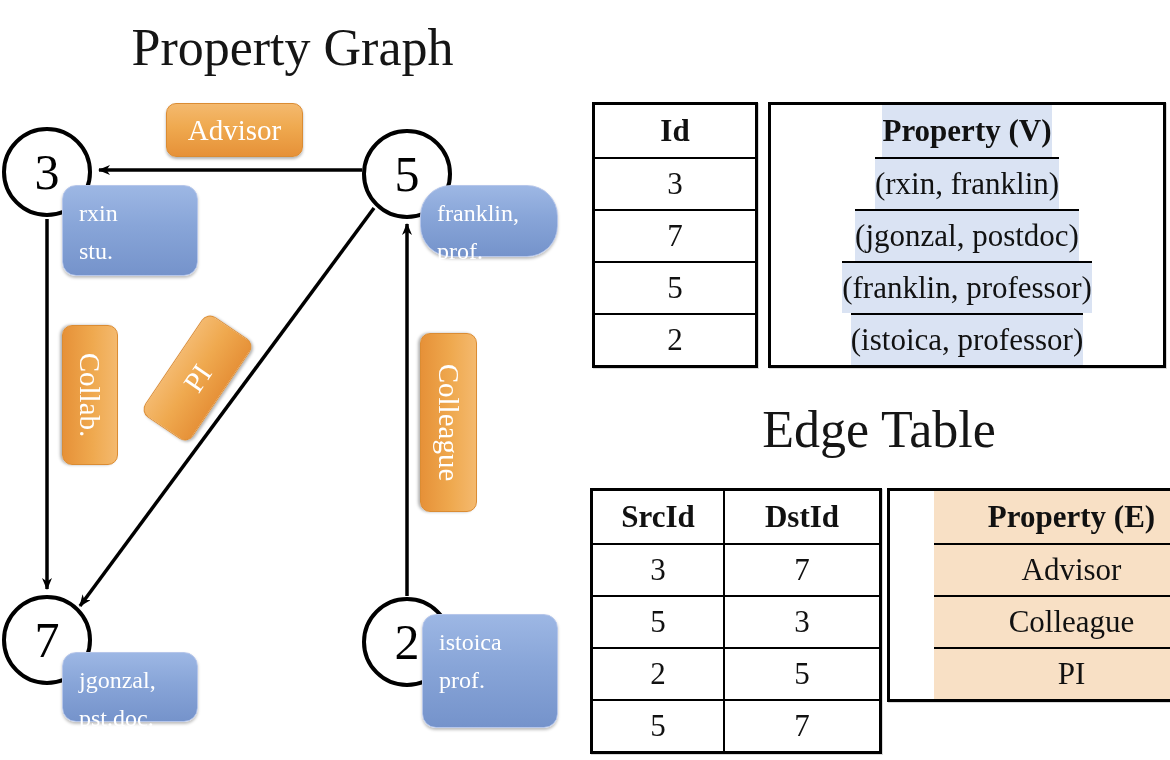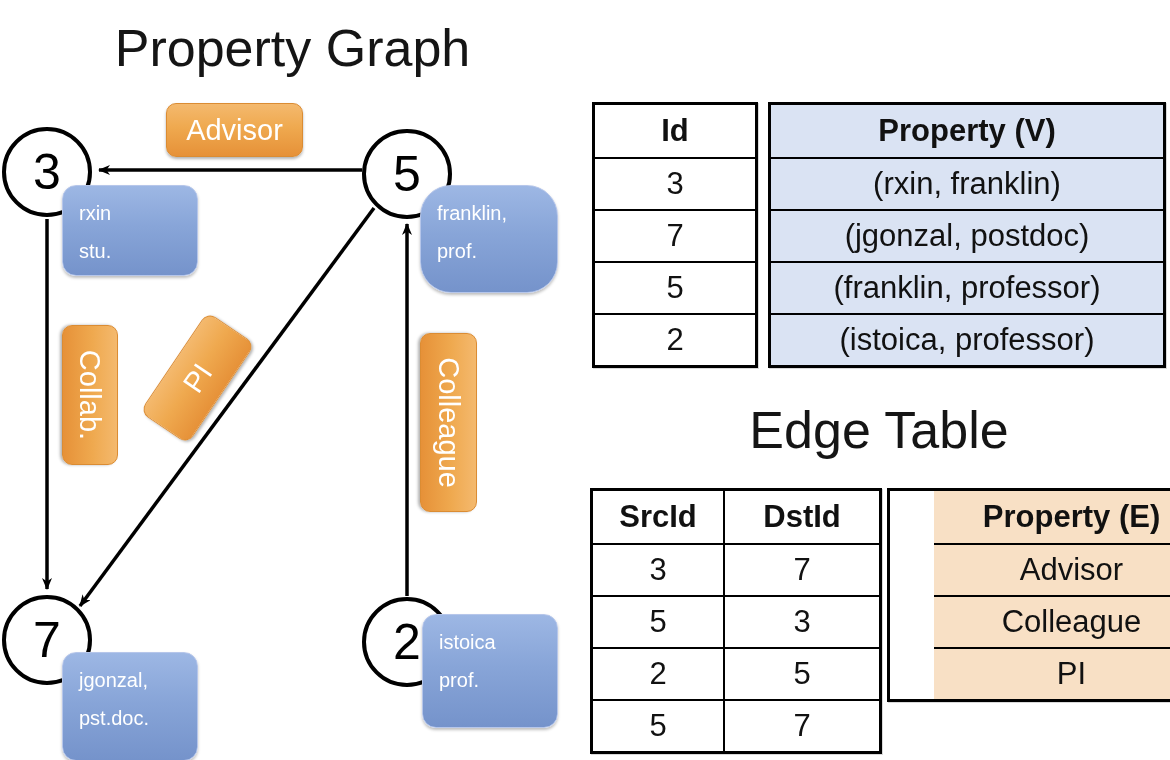--- a/index.html
+++ b/index.html
@@ -1,39 +1,39 @@
 <!DOCTYPE html>
 <html><head>
 <meta charset="utf-8">
 <style>
   html,body { margin:0; padding:0; background:#fff; }
   #stage {
     position:relative; width:1170px; height:760px; overflow:hidden;
     background:#ffffff;
-    font-family:Liberation Sans, sans-serif;
+    font-family:Liberation Serif, serif;
     color:#111;
   }
   .title {
     position:absolute; text-align:center;
     font-size:52px; font-weight:300; letter-spacing:0px; color:#151515;
   }
   
   #edge-svg { position:absolute; left:0; top:0; z-index:1; }
   .node {
     position:absolute; width:90px; height:90px; border:4px solid #000;
     border-radius:50%; background:#fff; z-index:2;
     display:flex; align-items:center; justify-content:center;
     font-size:50px; font-weight:300; color:#000; box-sizing:border-box;
   }
   .propbox {
     position:absolute; z-index:3; border-radius:14px;
     background:linear-gradient(180deg,#9db7e4 0%, #88a5d8 45%, #7593cb 100%);
     border:1px solid #b6c6ea;
     box-shadow:0 2px 3px rgba(0,0,0,0.25);
-    color:#fff; font-size:20px; line-height:38px;
+    color:#fff; font-size:24px; line-height:38px;
     padding:8px 8px 8px 16px; box-sizing:border-box;
   }
   .edgelabel {
     position:absolute; z-index:4; border-radius:10px;
     background:linear-gradient(180deg,#f4b96e 0%, #efa94f 45%, #e69138 100%);
     border:1px solid #db8c33;
     box-shadow:0 2px 3px rgba(0,0,0,0.3);
     color:#fff; font-size:29px;
     display:flex; align-items:center; justify-content:center;
     box-sizing:border-box;
@@ -83,25 +83,25 @@
     <span>7</span>
   </div>
   <div class="node" style="left:362px; top:597px;">
     <span>2</span>
   </div>
 
   <div class="propbox" style="left:62px; top:185px; width:136px; height:91px;">
     <div>rxin</div>
     <div>stu.</div>
   </div>
-  <div class="propbox" style="left:420px; top:185px; width:138px; height:108px;border-radius:31px;">
+  <div class="propbox" style="left:420px; top:185px; width:138px; height:72px;border-radius:31px;">
     <div>franklin,</div>
     <div>prof.</div>
   </div>
-  <div class="propbox" style="left:62px; top:652px; width:136px; height:109px;">
+  <div class="propbox" style="left:62px; top:652px; width:136px; height:70px;">
     <div>jgonzal,</div>
     <div>pst.doc.</div>
   </div>
   <div class="propbox" style="left:422px; top:614px; width:136px; height:114px;">
     <div>istoica</div>
     <div>prof.</div>
   </div>
 
   <div class="edgelabel" style="left:166px; top:103px; width:137px; height:54px;">Advisor</div>
   <div class="edgelabel" style="left:20px; top:367px; width:140px; height:56px; transform:rotate(90deg);">Collab.</div>
@@ -113,21 +113,21 @@
     <div class="tcol" style="width:160px;">
       <div class="cell header">Id</div>
       <div class="cell">3</div>
       <div class="cell">7</div>
       <div class="cell">5</div>
       <div class="cell">2</div>
     </div>
   </div>
 
   <div class="tbox fill-v" style="left:768px; top:102px;">
-    <div class="tcol" style="width:392px;">
+    <div class="tcol" style="width:392px;align-items:center;">
       <div class="cell header">Property (V)</div>
       <div class="cell">(rxin, franklin)</div>
       <div class="cell">(jgonzal, postdoc)</div>
       <div class="cell">(franklin, professor)</div>
       <div class="cell">(istoica, professor)</div>
     </div>
   </div>
 
   <div class="title" style="left:590px; top:400px; width:578px;">Edge Table</div>
 

